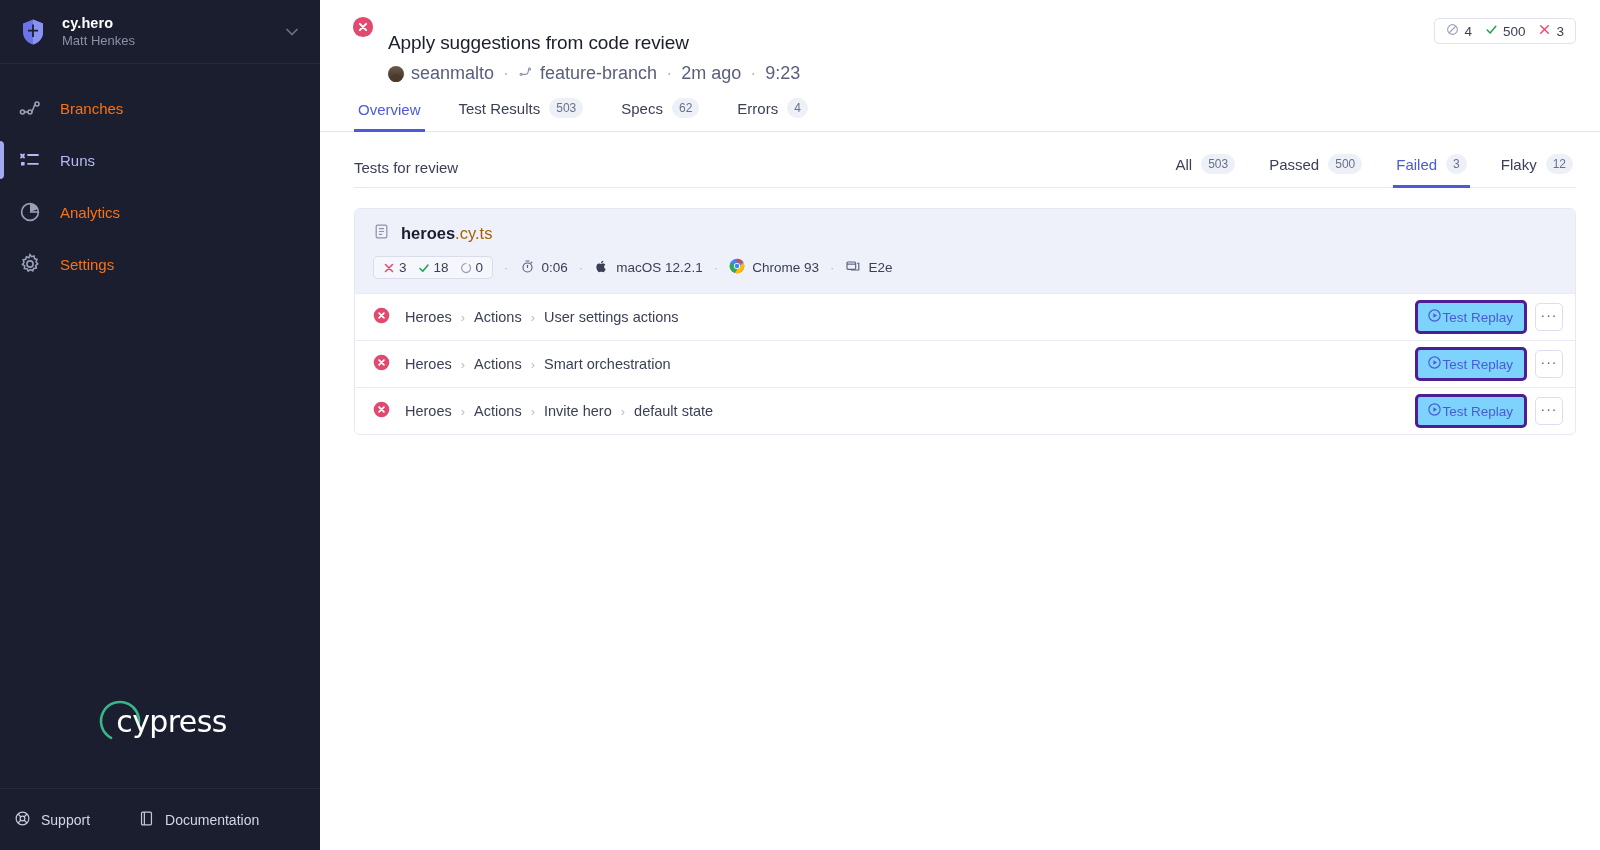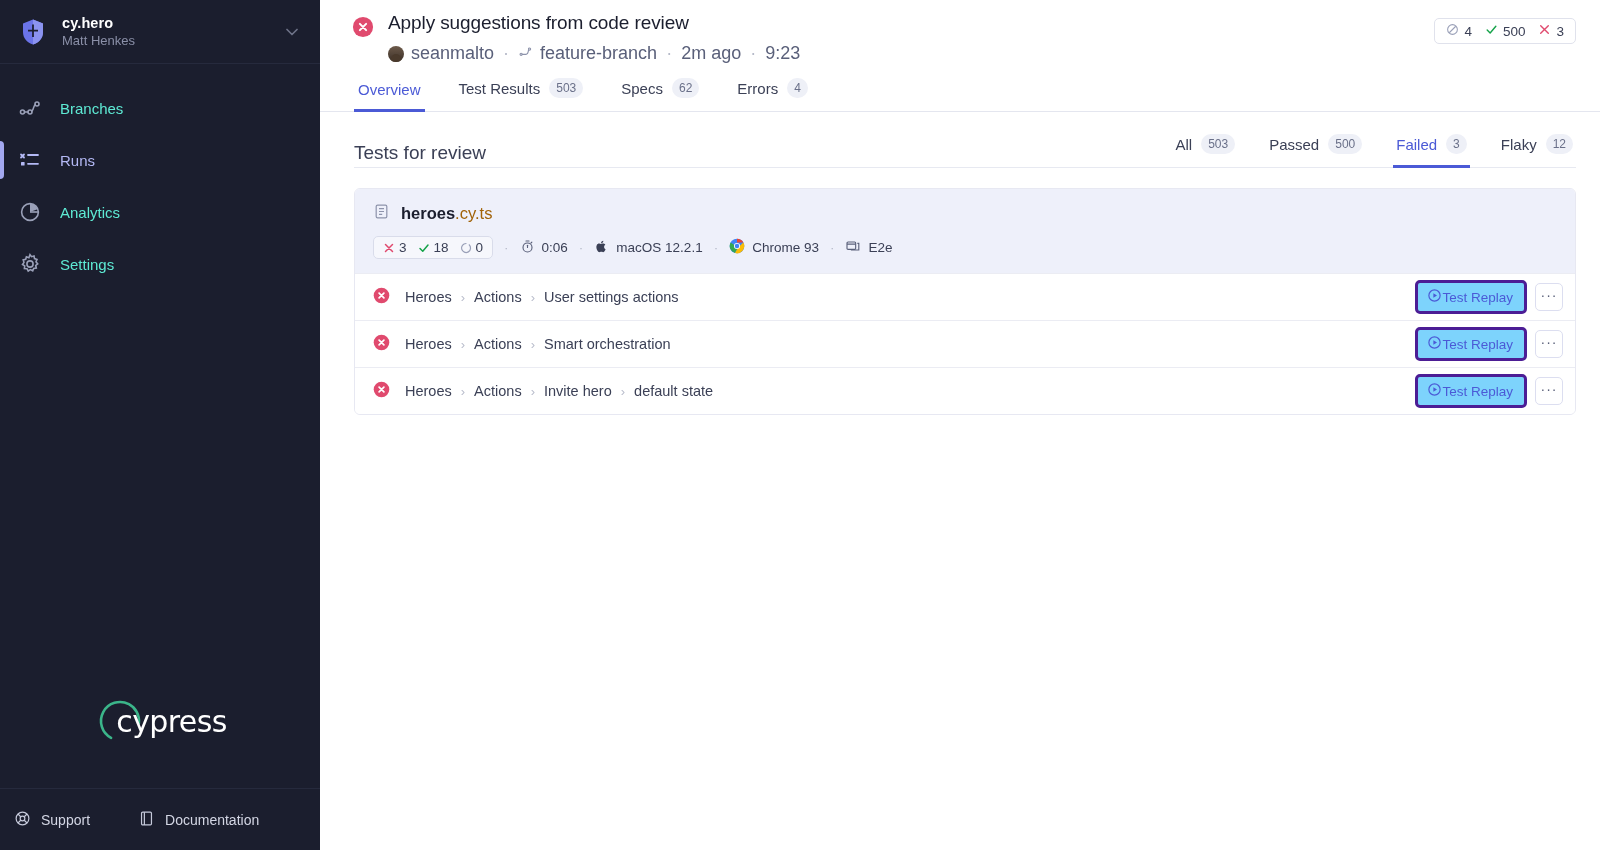--- a/index.html
+++ b/index.html
@@ -29,21 +29,21 @@
   .org-logo { width: 30px; height: 30px; flex-shrink: 0; margin-right: 14px; }
   .org-text { flex: 1; min-width: 0; }
   .org-name { color: #ffffff; font-size: 14.5px; font-weight: bold; letter-spacing: .1px; }
   .org-sub { color: #8b90a8; font-size: 13px; margin-top: 2px; }
   .chev { width: 20px; height: 20px; flex-shrink: 0; opacity: .65; }
 
   .nav { padding-top: 18px; }
   .nav-item {
     display: flex; align-items: center;
     height: 52px; padding-left: 18px;
-    color: #5eead4; font-size: 15px;
+    color: #f97316; font-size: 15px;
     cursor: pointer; position: relative;
   }
   .nav-item .nav-ico { width: 24px; height: 24px; margin-right: 18px; flex-shrink: 0; }
   .nav-item.active { color: #b4b9f5; }
   .nav-item.active::before {
     content: ""; position: absolute; left: -4px; top: 7px;
     width: 8px; height: 38px; border-radius: 5px; background: #a3a8f0;
   }
 
   .sb-spacer { flex: 1; }
@@ -63,21 +63,21 @@
   
   .main { flex: 1; min-width: 0; display: flex; flex-direction: column; background: #fff; }
 
   .run-header {
     padding: 12px 24px 0 34px;
     position: relative;
     border-bottom: 1px solid #e4e6ef;
   }
   .rh-top { display: flex; align-items: flex-start; }
   .status-dot { width: 22px; height: 22px; flex-shrink: 0; margin-top: 4px; margin-left: -2px; }
-  .rh-body { margin-left: 14px; flex: 1; min-width: 0; }
+  .rh-body { margin-left: 14px; flex: 1; min-width: 0; margin-top: 20px; }
   .run-title { font-size: 19px; color: #1b1e2e; font-weight: normal; letter-spacing: -.1px; }
   .run-meta { display: flex; align-items: center; margin-top: 9px; color: #5a607a; font-size: 18px; }
   .run-meta .sep { color: #b6bac9; margin: 0 9px; }
   .avatar {
     width: 16px; height: 16px; border-radius: 50%;
     background: linear-gradient(#6d5a4a, #3a2f27);
     margin-right: 7px; flex-shrink: 0; position: relative; overflow: hidden;
   }
   .avatar::after {
     content:""; position:absolute; left:3px; top:8px; width:10px; height:10px;
@@ -102,21 +102,21 @@
     cursor: pointer; border-bottom: 3px solid transparent; margin-bottom: -1px;
   }
   .tab.active { color: #4b5ad6; border-bottom-color: #4b5ad6; font-weight: normal; }
   .badge {
     background: #eef0f7; color: #6a7089; font-size: 12px;
     border-radius: 10px; padding: 2px 7px; line-height: 1.35;
   }
 
   .content { padding: 22px 24px 0 34px; }
   .tfr-row { display: flex; align-items: flex-end; justify-content: space-between; }
-  .tfr-title { font-size: 19px; color: #3b4056; padding-bottom: 4px; }
+  .tfr-title { font-size: 15px; color: #3b4056; padding-bottom: 12px; }
   .filters { display: flex; align-items: flex-end; gap: 28px; }
   .filter {
     display: flex; align-items: center; gap: 9px; font-size: 15px; color: #3b4056;
     padding: 0 3px 11px 3px; cursor: pointer; border-bottom: 3px solid transparent;
   }
   .filter.active { color: #4b5ad6; border-bottom-color: #4b5ad6; }
   .hr { height: 1px; background: #e7e9f1; margin-top: -1px; }
 
   
   .spec-card { margin-top: 20px; border: 1px solid #e7e8f2; border-radius: 6px; overflow: hidden; }

